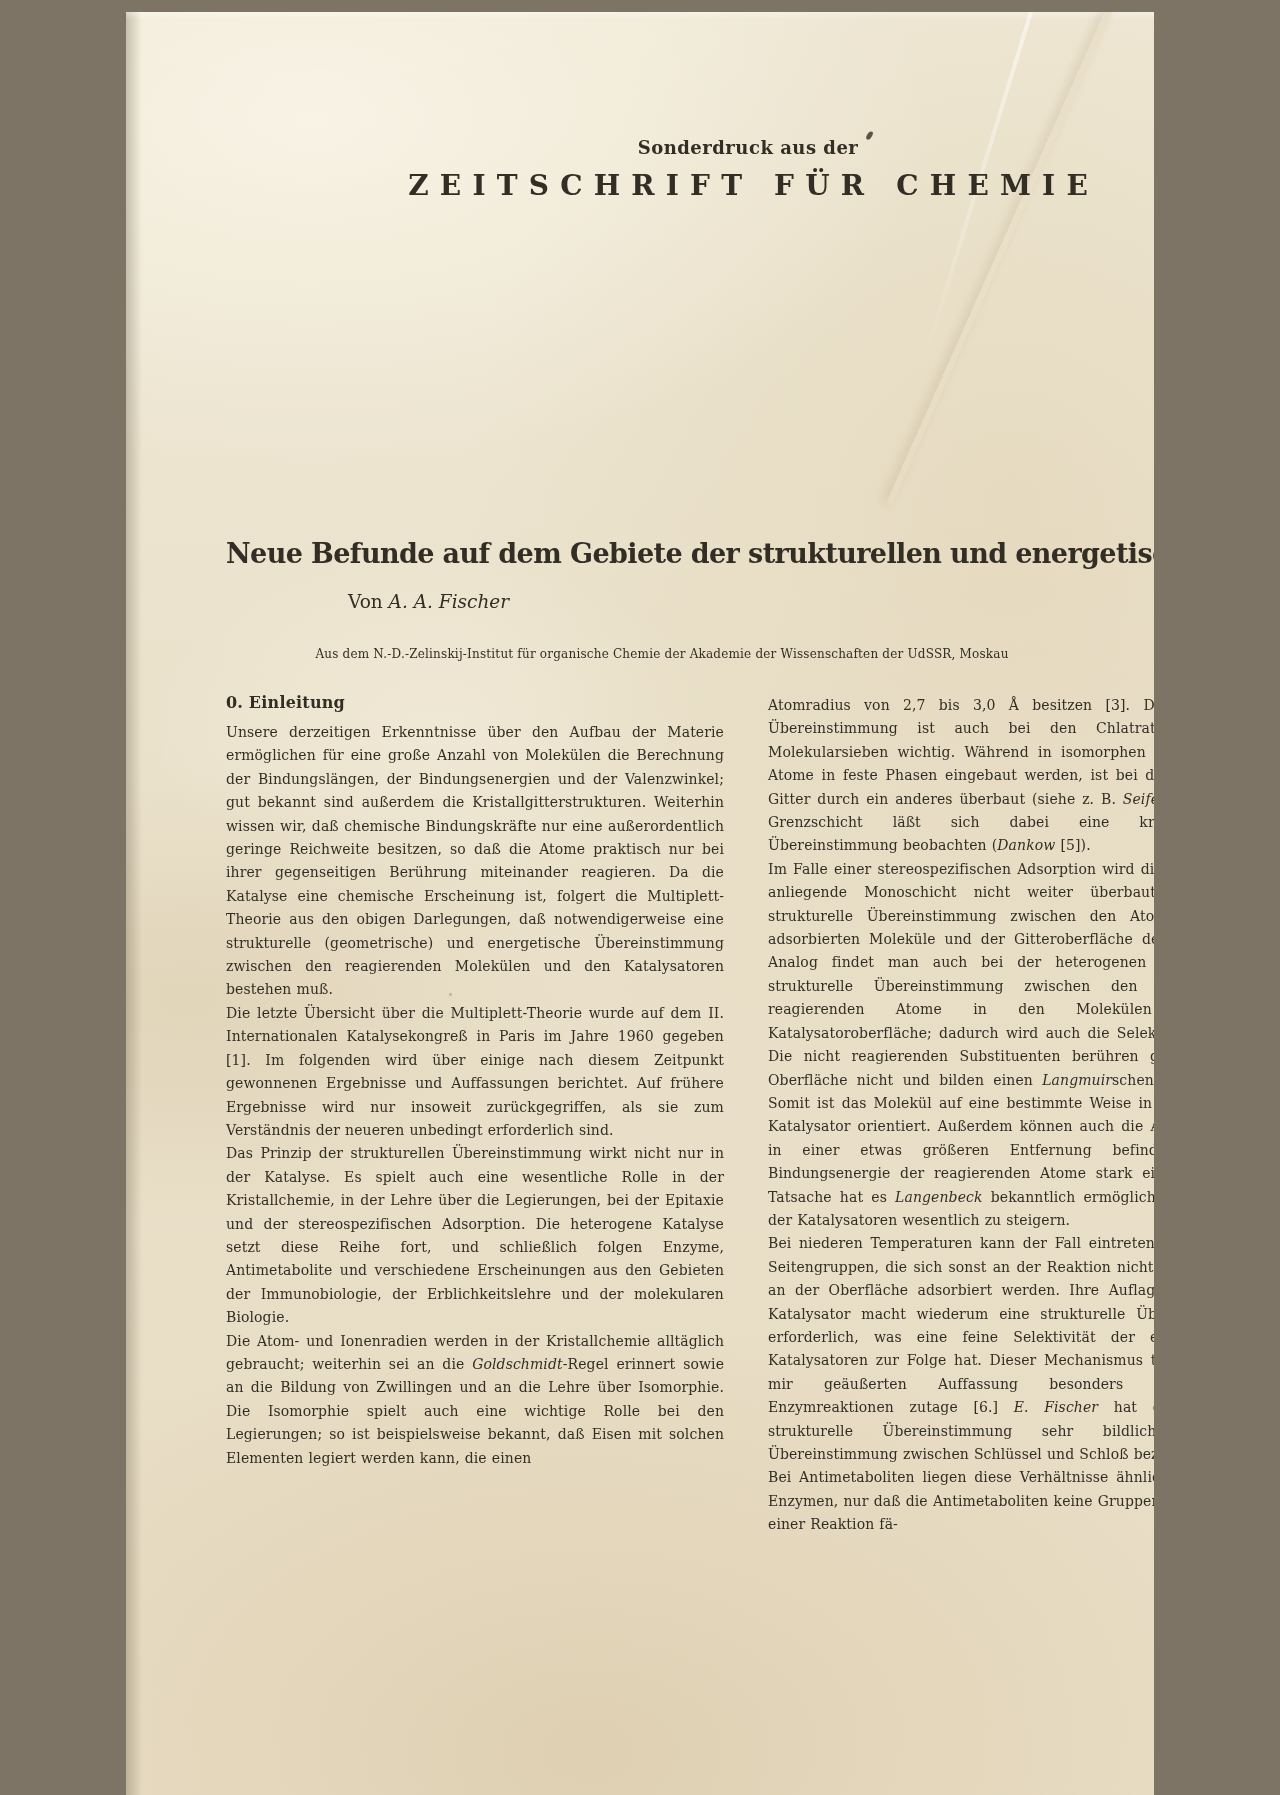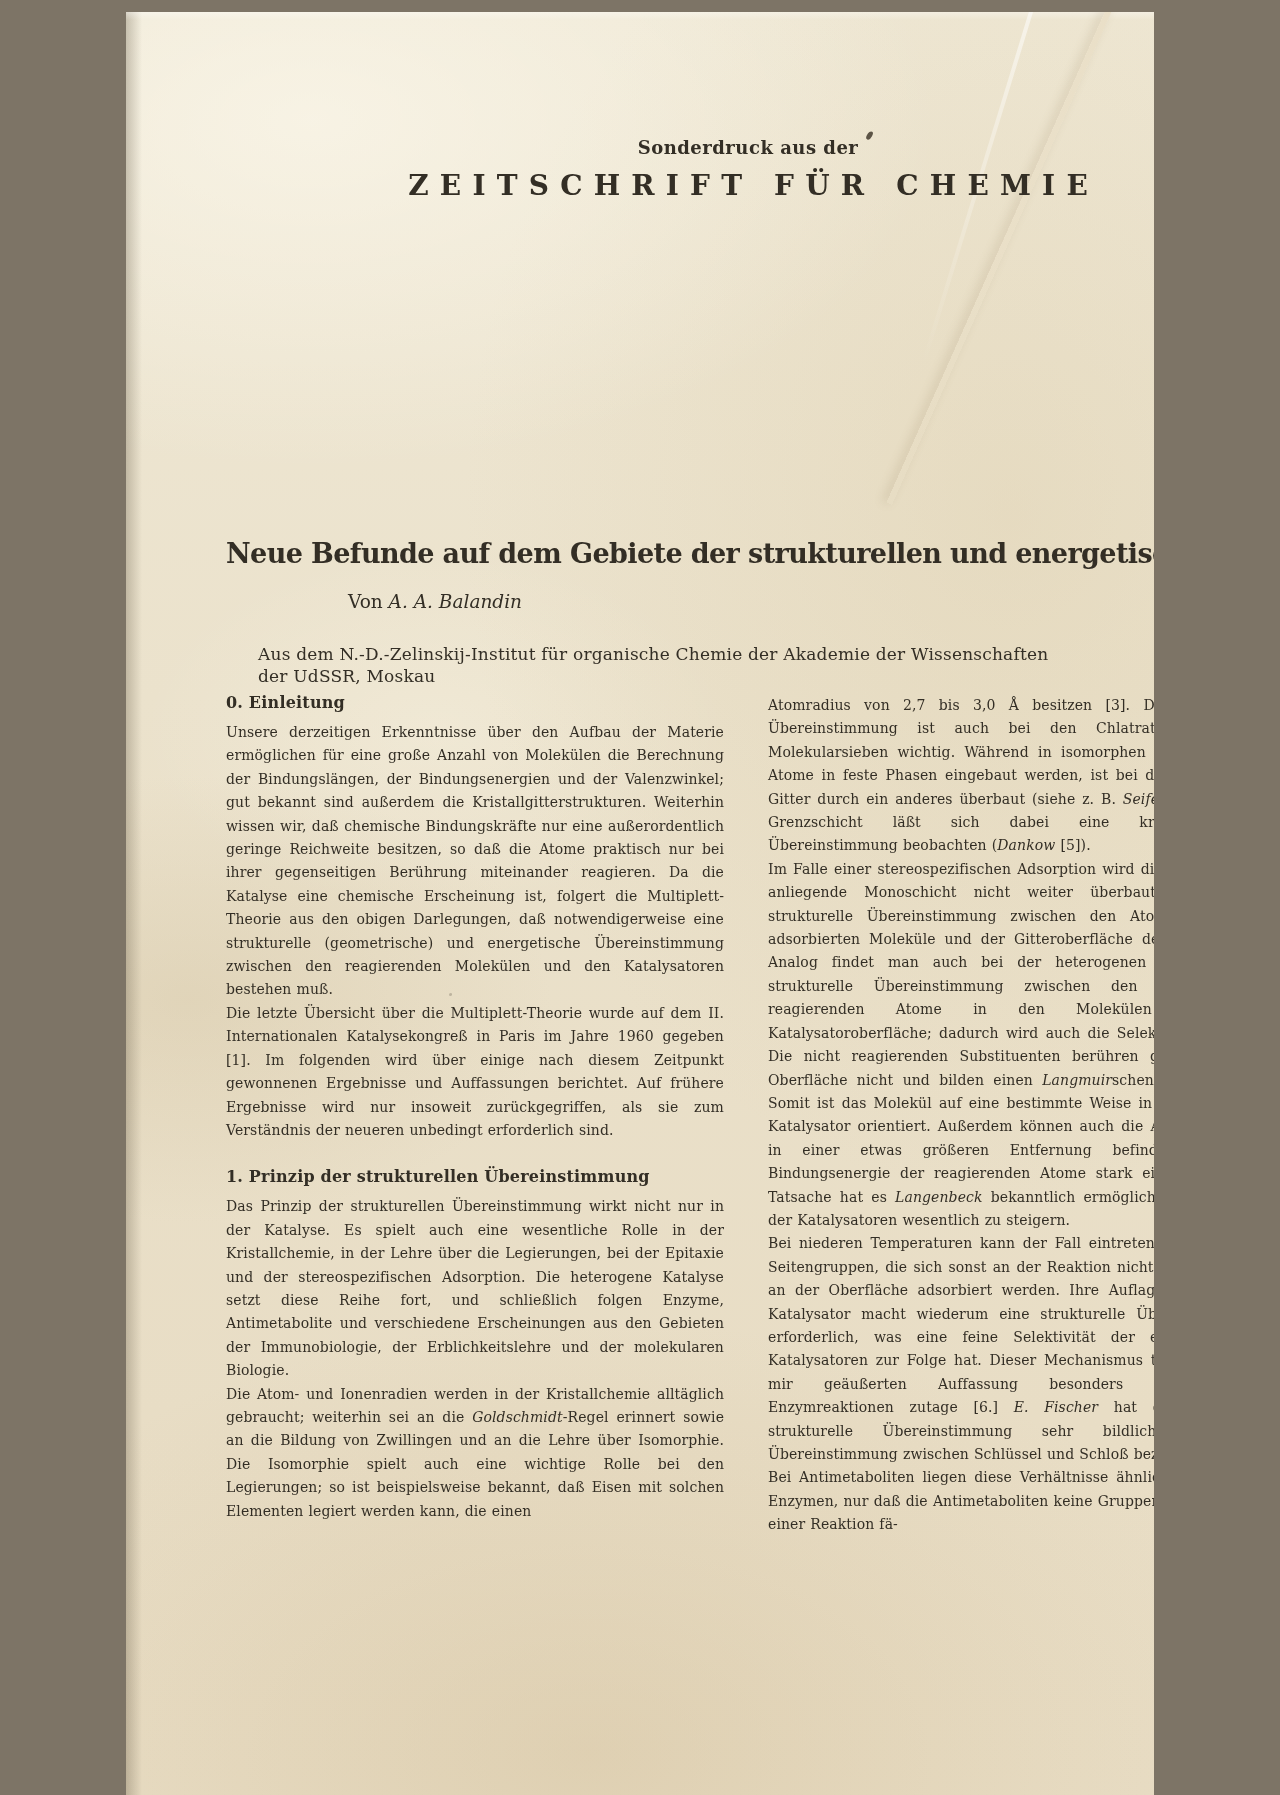--- a/index.html
+++ b/index.html
@@ -37,22 +37,22 @@
   .imprint{position:absolute;left:0;top:125px;width:1244px;text-align:center;}
   .imprint-line1{font-weight:bold;font-size:18px;line-height:22px;letter-spacing:.5px;}
   .journal-title{font-weight:bold;font-size:28px;line-height:26px;letter-spacing:.40em;
     margin-top:14px;text-indent:.40em;}
   .imprint-issue{font-weight:bold;font-size:17.5px;line-height:22px;margin-top:13px;letter-spacing:.3px;}
 
   .article-title{position:absolute;left:100px;top:526px;width:1080px;
     font-weight:bold;font-size:27px;line-height:32px;letter-spacing:-0.6px;white-space:nowrap;}
   .byline{position:absolute;left:222px;top:578px;font-size:18.5px;line-height:24px;}
   .byline em{font-style:italic;}
-  .affiliation{position:absolute;left:132px;right:96px;top:631px;text-align:left;
-    font-size:17px;line-height:22px;letter-spacing:.2px;}
+  .affiliation{position:absolute;left:140px;right:96px;top:631px;text-align:center;
+    font-size:12px;line-height:22px;letter-spacing:.2px;}
 
   .columns{position:absolute;left:100px;top:678px;width:1040px;display:flex;gap:44px;}
   .col{width:498px;}
   .col-right{padding-top:4px;}
   .para{margin:0;text-align:justify;font-size:14px;line-height:23.4px;
     letter-spacing:.1px;word-spacing:.5px;}
   .sec-heading{font-weight:bold;font-size:16px;line-height:25px;margin:0 0 6px 0;letter-spacing:.2px;}
   .sec-heading + .para{margin-top:0;}
   .col .sec-heading:not(:first-child){margin-top:22px;}
   em{font-style:italic;}
@@ -73,31 +73,30 @@
 
   <div class="imprint">
     <div class="imprint-line1">Sonderdruck aus der</div>
     <div class="journal-title">ZEITSCHRIFT FÜR CHEMIE</div>
   </div>
 
   <div class="article-title">Neue Befunde auf dem Gebiete der strukturellen und energetischen Übereinstimmung</div>
 
   <div class="byline">
     <span>Von</span>
-    <em>A. A. Balandin</em>
+    <em>A. A. Fischer</em>
   </div>
 
   <div class="affiliation">Aus dem N.-D.-Zelinskij-Institut für organische Chemie der Akademie der Wissenschaften der UdSSR, Moskau</div>
 
   <div class="columns">
     <div class="col col-left">
         <div class="sec-heading">0. Einleitung</div>
         <p class="para"><span>Unsere derzeitigen Erkenntnisse über den Aufbau der Materie ermöglichen für eine große Anzahl von Molekülen die Berechnung der Bindungslängen, der Bindungsenergien und der Valenzwinkel; gut bekannt sind außerdem die Kristallgitterstrukturen. Weiterhin wissen wir, daß chemische Bindungskräfte nur eine außerordentlich geringe Reichweite besitzen, so daß die Atome praktisch nur bei ihrer gegenseitigen Berührung miteinander reagieren. Da die Katalyse eine chemische Erscheinung ist, folgert die Multiplett-Theorie aus den obigen Darlegungen, daß notwendigerweise eine strukturelle (geometrische) und energetische Übereinstimmung zwischen den reagierenden Molekülen und den Katalysatoren bestehen muß.</span></p>
         <p class="para"><span>Die letzte Übersicht über die Multiplett-Theorie wurde auf dem II. Internationalen Katalysekongreß in Paris im Jahre 1960 gegeben [1]. Im folgenden wird über einige nach diesem Zeitpunkt gewonnenen Ergebnisse und Auffassungen berichtet. Auf frühere Ergebnisse wird nur insoweit zurückgegriffen, als sie zum Verständnis der neueren unbedingt erforderlich sind.</span></p>
-        <div class="sec-heading">1. Prinzip der strukturellen Übereinstimmung</div>
         <p class="para"><span>Das Prinzip der strukturellen Übereinstimmung wirkt nicht nur in der Katalyse. Es spielt auch eine wesentliche Rolle in der Kristallchemie, in der Lehre über die Legierungen, bei der Epitaxie und der stereospezifischen Adsorption. Die heterogene Katalyse setzt diese Reihe fort, und schließlich folgen Enzyme, Antimetabolite und verschiedene Erscheinungen aus den Gebieten der Immunobiologie, der Erblichkeitslehre und der molekularen Biologie.</span></p>
         <p class="para"><span>Die Atom- und Ionenradien werden in der Kristallchemie alltäglich gebraucht; weiterhin sei an die </span><em>Goldschmidt</em><span>-Regel erinnert sowie an die Bildung von Zwillingen und an die Lehre über Isomorphie. Die Isomorphie spielt auch eine wichtige Rolle bei den Legierungen; so ist beispielsweise bekannt, daß Eisen mit solchen Elementen legiert werden kann, die einen</span></p>
       </div>
     <div class="col col-right">
         <p class="para"><span>Atomradius von 2,7 bis 3,0 Å besitzen [3]. Die strukturelle Übereinstimmung ist auch bei den Chlatraten und den Molekularsieben wichtig. Während in isomorphen Gemischen die Atome in feste Phasen eingebaut werden, ist bei der Epitaxie ein Gitter durch ein anderes überbaut (siehe z. B. </span><em>Seifert</em><span> [4]). An der Grenzschicht läßt sich dabei eine kristallchemische Übereinstimmung beobachten (</span><em>Dankow</em><span> [5]).</span></p>
         <p class="para"><span>Im Falle einer stereospezifischen Adsorption wird die an das Gitter anliegende Monoschicht nicht weiter überbaut. Es besteht strukturelle Übereinstimmung zwischen den Atomgruppen der adsorbierten Moleküle und der Gitteroberfläche des Festkörpers. Analog findet man auch bei der heterogenen Katalyse eine strukturelle Übereinstimmung zwischen den Gruppen der reagierenden Atome in den Molekülen und der Katalysatoroberfläche; dadurch wird auch die Selektivität bedingt. Die nicht reagierenden Substituenten berühren gewöhnlich die Oberfläche nicht und bilden einen </span><em>Langmuir</em><span>schen Staketenzaun. Somit ist das Molekül auf eine bestimmte Weise in bezug auf den Katalysator orientiert. Außerdem können auch die Atome, die sich in einer etwas größeren Entfernung befinden, auf die Bindungsenergie der reagierenden Atome stark einwirken; diese Tatsache hat es </span><em>Langenbeck</em><span> bekanntlich ermöglicht, die Aktivität der Katalysatoren wesentlich zu steigern.</span></p>
         <p class="para"><span>Bei niederen Temperaturen kann der Fall eintreten, daß auch die Seitengruppen, die sich sonst an der Reaktion nicht beteiligen, mit an der Oberfläche adsorbiert werden. Ihre Auflagerung auf den Katalysator macht wiederum eine strukturelle Übereinstimmung erforderlich, was eine feine Selektivität der entsprechenden Katalysatoren zur Folge hat. Dieser Mechanismus tritt in der von mir geäußerten Auffassung besonders deutlich bei Enzymreaktionen zutage [6.] </span><em>E. Fischer</em><span> hat eine derartige strukturelle Übereinstimmung sehr bildlich als eine Übereinstimmung zwischen Schlüssel und Schloß bezeichnet.</span></p>
         <p class="para"><span>Bei Antimetaboliten liegen diese Verhältnisse ähnlich wie bei den Enzymen, nur daß die Antimetaboliten keine Gruppen enthalten, die einer Reaktion fä-</span></p>
       </div>
   </div>

